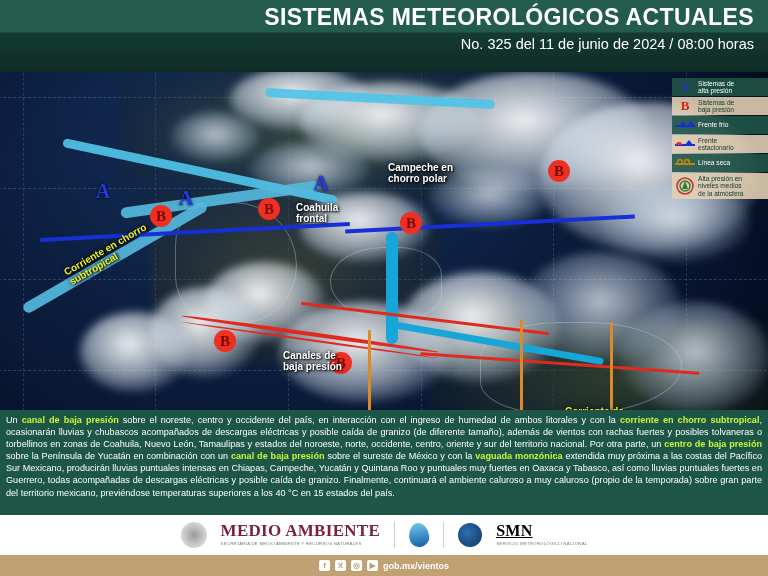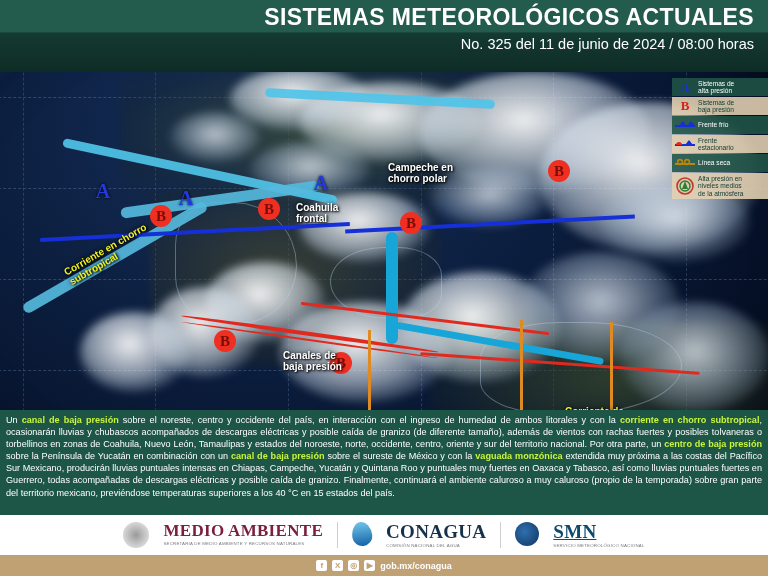--- a/index.html
+++ b/index.html
@@ -316,36 +316,32 @@
     <div class="brand">
       <div class="eagle"></div>
       <div>
         <div class="brand-main">MEDIO AMBIENTE</div>
         <div class="brand-sm">SECRETARÍA DE MEDIO AMBIENTE Y RECURSOS NATURALES</div>
       </div>
     </div>
     <div class="brand-sep"></div>
     <div class="brand">
       <div class="drop"></div>
-      <div>
-        <div class="brand-main" style="color:#16324a;font-size:19px;">CONAGUA</div>
-        <div class="brand-sm">COMISIÓN NACIONAL DEL AGUA</div>
-      </div>
     </div>
     <div class="brand-sep"></div>
     <div class="brand">
       <div class="smn-logo"></div>
       <div>
-        <div class="brand-main" style="color:#0c4a6e;font-size:19px;text-decoration:underline;">SMN</div>
+        <div class="brand-main" style="color:#000000;font-size:16px;text-decoration:underline;">SMN</div>
         <div class="brand-sm">SERVICIO METEOROLÓGICO NACIONAL</div>
       </div>
     </div>
   </div>
 
   <div class="foot-bar">
     <span class="soc">f</span>
     <span class="soc">X</span>
     <span class="soc">◎</span>
     <span class="soc">▶</span>
-    <span class="foot-url">gob.mx/conagua</span>
+    <span class="foot-url">gob.mx/vientos</span>
   </div>
 
 </div>
 
 </body></html>

